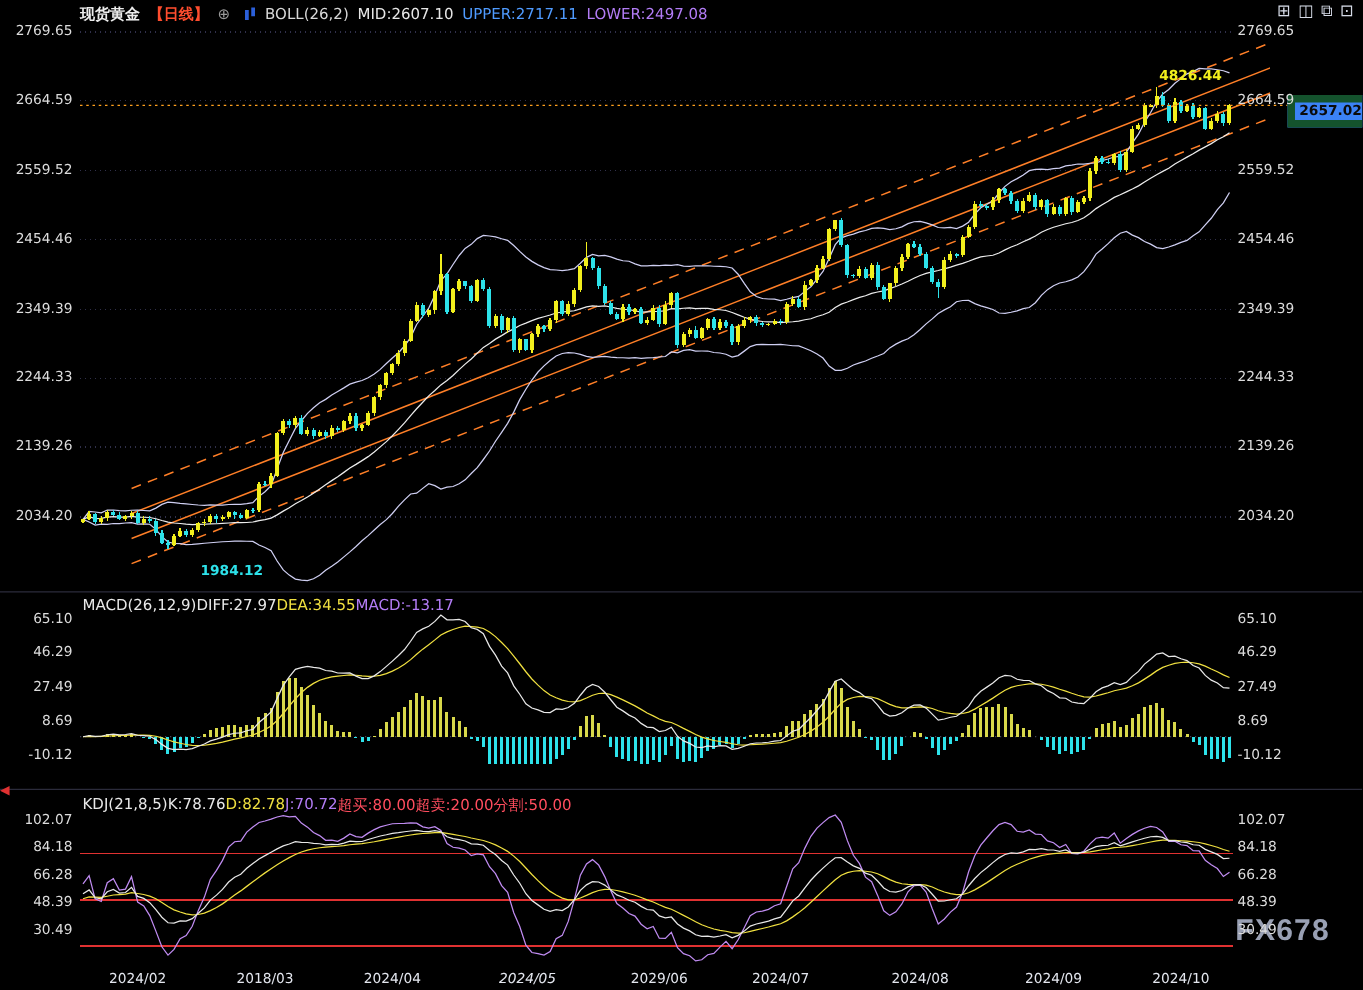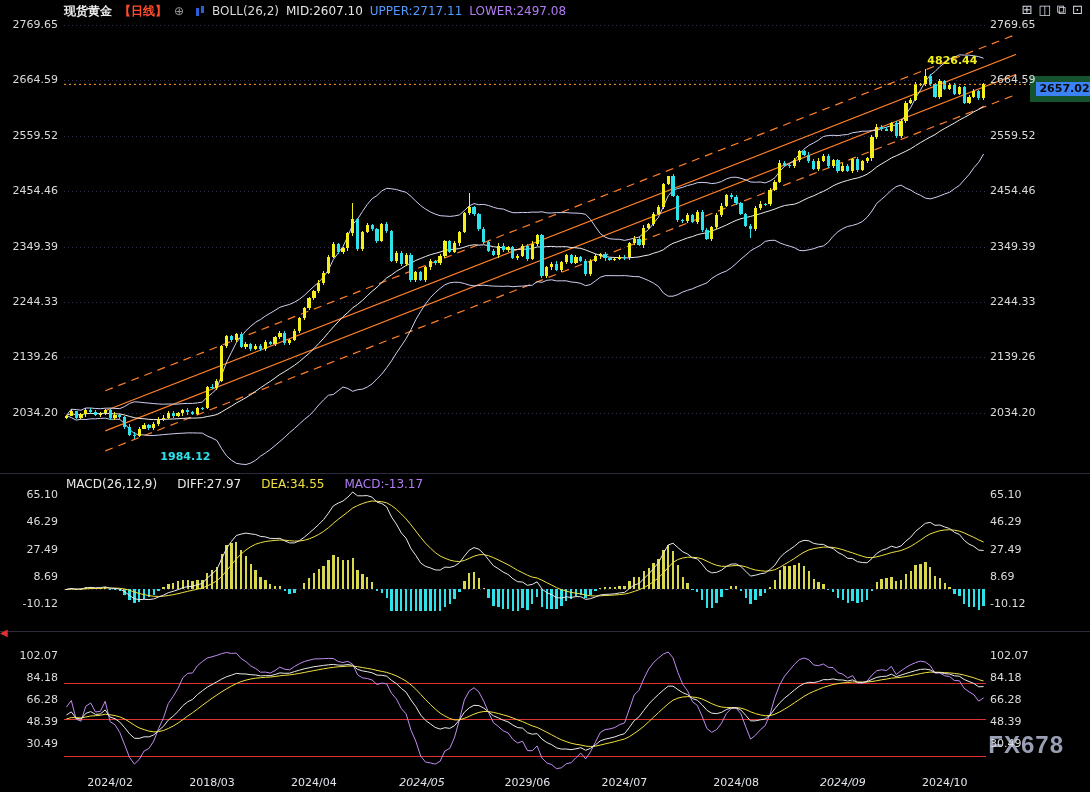--- a/index.html
+++ b/index.html
@@ -16,21 +16,21 @@
   .upper{color:#4f9bff;}
   .lower{color:#b27cf5;}
   .winicons{position:absolute;right:7px;top:2px;display:flex;gap:6px;}
   .winicons span{color:#d5dae6;font-size:13px;line-height:16px;cursor:pointer;}
   #chart-svg{position:absolute;left:0;top:0;}
   .overlay{position:absolute;left:64px;width:922px;background:transparent;}
   #ov-main{top:25px;height:445px;}
   #ov-macd{top:492px;height:120px;}
   #ov-kdj{top:652px;height:118px;}
   .divider{position:absolute;left:0;width:1090px;height:1px;background:#2b2b3b;}
-  .sub-header{position:absolute;left:66px;font-size:12px;display:flex;gap:20px;white-space:nowrap;}
+  .sub-header{position:absolute;left:66px;font-size:12px;display:flex;gap:0;white-space:nowrap;}
   #macd-header{top:477px;}
   #kdj-header{top:636px;}
   .w{color:#e8e8e8;} .yl{color:#f0e040;} .pu{color:#b27cf5;} .rd{color:#ff4d5e;}
   .axl{position:absolute;font-size:11px;color:#dcdcdc;transform:translateY(-50%);line-height:12px;}
   .axl-left{left:0;width:58px;text-align:right;}
   .axl-right{left:990px;width:72px;text-align:left;}
   .month-label{position:absolute;top:776px;width:64px;text-align:center;font-size:11px;color:#e3e6ee;}
   .ann{position:absolute;font-size:11px;font-weight:bold;}
   .ann-high{color:#f2ef1d;}
   .ann-low{color:#2de2ea;}
@@ -695,20 +695,29 @@
   <div class="divider" style="top:473px"></div>
   <div class="divider" style="top:631px"></div>
 
   <div id="macd-header" class="sub-header">
     <span class="w">MACD(26,12,9)</span>
     <span class="w">DIFF:27.97</span>
     <span class="yl">DEA:34.55</span>
     <span class="pu">MACD:-13.17</span>
   </div>
 
+  <div id="kdj-header" class="sub-header">
+    <span class="w">KDJ(21,8,5)</span>
+    <span class="w">K:78.76</span>
+    <span class="yl">D:82.78</span>
+    <span class="pu">J:70.72</span>
+    <span class="rd">超买:80.00</span>
+    <span class="rd">超卖:20.00</span>
+    <span class="rd">分割:50.00</span>
+  </div>
 
   <div id="last-tag" class="last-tag" style="top: 76.3878px;">2657.02</div>
 
 
   <span class="left-marker">◀</span>
   <div class="watermark">FX678</div>
 <div class="axl axl-left" style="top: 25px;">2769.65</div>
     <div class="axl axl-right" style="top: 25px;">2769.65</div>
     <div class="axl axl-left" style="top: 80.3963px;">2664.59</div>
     <div class="axl axl-right" style="top: 80.3963px;">2664.59</div>
@@ -744,17 +753,17 @@
     <div class="axl axl-right" style="top: 721.952px;">48.39</div>
     <div class="axl axl-left" style="top: 743.954px;">30.49</div>
     <div class="axl axl-right" style="top: 743.954px;">30.49</div>
     <div class="month-label" style="left: 78.1px;">2024/02</div>
     <div class="month-label" style="left: 180.005px;">2018/03</div>
     <div class="month-label" style="left: 281.911px;">2024/04</div>
     <div class="month-label" style="left: 390px; font-style: italic;">2024/05</div>
     <div class="month-label" style="left: 495.426px;">2029/06</div>
     <div class="month-label" style="left: 592.479px;">2024/07</div>
     <div class="month-label" style="left: 704.089px;">2024/08</div>
-    <div class="month-label" style="left: 810.847px; font-style: italic;">2024/09</div>
+    <div class="month-label" style="left: 810.847px;">2024/09</div>
     <div class="month-label" style="left: 912.753px;">2024/10</div>
     <div class="ann ann-high" style="left: 927.342px; top: 54.3761px;">4826.44</div>
     <div class="ann ann-low" style="left: 128.363px; top: 450px; margin-left: 32px;">1984.12</div>
   </div>
 
 </body></html>

